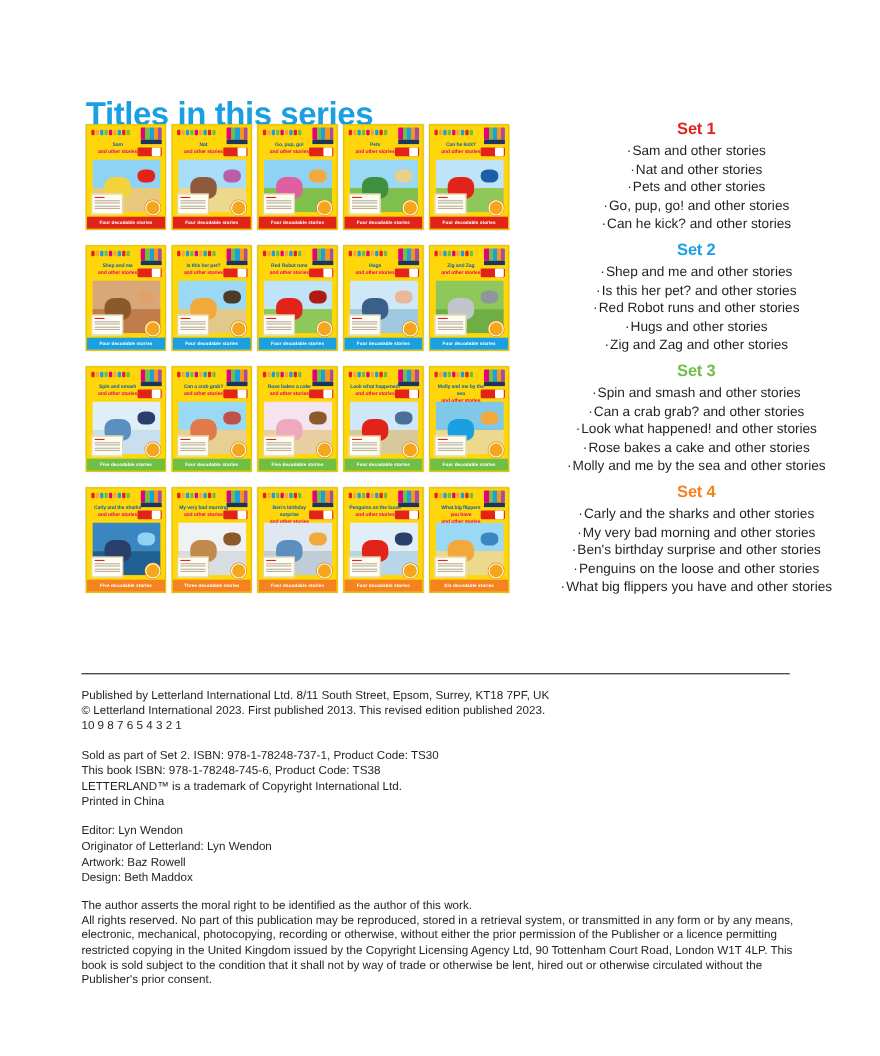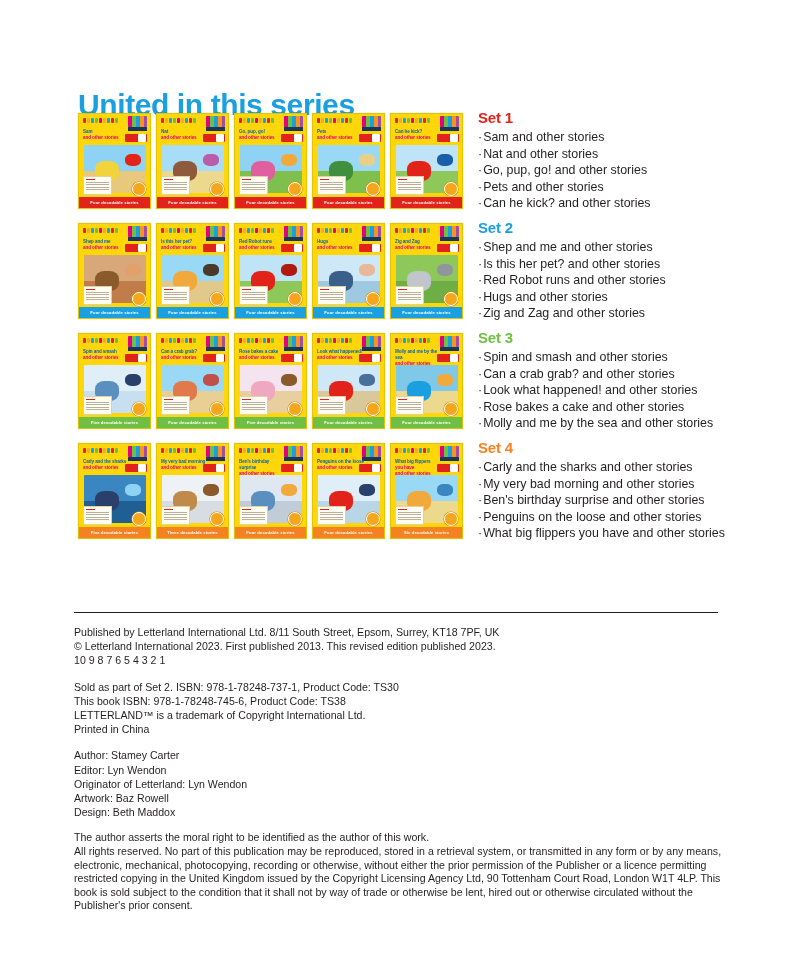--- a/index.html
+++ b/index.html
@@ -30,20 +30,21 @@
   
   .sets {
     position: absolute;
     left: 0;
     top: 113px;
     width: 800px;
   }
   .set-row {
     position: relative;
     height: 110px;
+    text-align: center;
   }
 
   
   .covers {
     position: absolute;
     left: 78px;
     top: 0;
     display: flex;
     gap: 5px;
   }
@@ -219,21 +220,21 @@
     line-height: 14.2px;
     color: #231f20;
   }
   .footer p { margin: 0; }
   .footer .blk { margin-bottom: 12px; }
   .footer .legal { line-height: 13.6px; }
 </style>
 </head>
 <body>
 
-<h1 class="page-title">United in this series</h1>
+<h1 class="page-title">Titles in this series</h1>
 
 <div class="sets" id="sets-root">
     <div class="set-row">
       <div class="covers">
         <div class="cover">
           <div class="cover-logo">
             <i style="background: rgb(226, 35, 26);"></i>
             <i style="background: rgb(242, 169, 59);"></i>
             <i style="background: rgb(26, 159, 224);"></i>
             <i style="background: rgb(111, 191, 68);"></i>
@@ -425,22 +426,22 @@
           <div class="cover-band" style="background: rgb(226, 35, 26);">
             <span>Four decodable stories</span>
           </div>
         </div>
       </div>
       <div class="set-list">
         <div class="set-heading" style="color: rgb(226, 35, 26);">Set 1</div>
         <ul class="set-items">
           <li><span class="dot">·</span><span>Sam and other stories</span></li>
           <li><span class="dot">·</span><span>Nat and other stories</span></li>
+          <li><span class="dot">·</span><span>Pets and other stories</span></li>
           <li><span class="dot">·</span><span>Go, pup, go! and other stories</span></li>
-          <li><span class="dot">·</span><span>Pets and other stories</span></li>
           <li><span class="dot">·</span><span>Can he kick? and other stories</span></li>
         </ul>
       </div>
     </div>
     <div class="set-row">
       <div class="covers">
         <div class="cover">
           <div class="cover-logo">
             <i style="background: rgb(226, 35, 26);"></i>
             <i style="background: rgb(242, 169, 59);"></i>
@@ -1076,21 +1077,20 @@
     <p>© Letterland International 2023. First published 2013. This revised edition published 2023.</p>
     <p>10 9 8 7 6 5 4 3 2 1</p>
   </div>
   <div class="blk">
     <p>Sold as part of Set 2. ISBN: 978-1-78248-737-1, Product Code: TS30</p>
     <p>This book ISBN: 978-1-78248-745-6, Product Code: TS38</p>
     <p>LETTERLAND™ is a trademark of Copyright International Ltd.</p>
     <p>Printed in China</p>
   </div>
   <div class="blk">
-    <p>Author: Stamey Carter</p>
     <p>Editor: Lyn Wendon</p>
     <p>Originator of Letterland: Lyn Wendon</p>
     <p>Artwork: Baz Rowell</p>
     <p>Design: Beth Maddox</p>
   </div>
   <div class="legal">
     <p>The author asserts the moral right to be identified as the author of this work.</p>
     <p>All rights reserved. No part of this publication may be reproduced, stored in a retrieval system, or transmitted in any form or by any means, electronic, mechanical, photocopying, recording or otherwise, without either the prior permission of the Publisher or a licence permitting restricted copying in the United Kingdom issued by the Copyright Licensing Agency Ltd, 90 Tottenham Court Road, London W1T 4LP. This book is sold subject to the condition that it shall not by way of trade or otherwise be lent, hired out or otherwise circulated without the Publisher's prior consent.</p>
   </div>
 </div>

